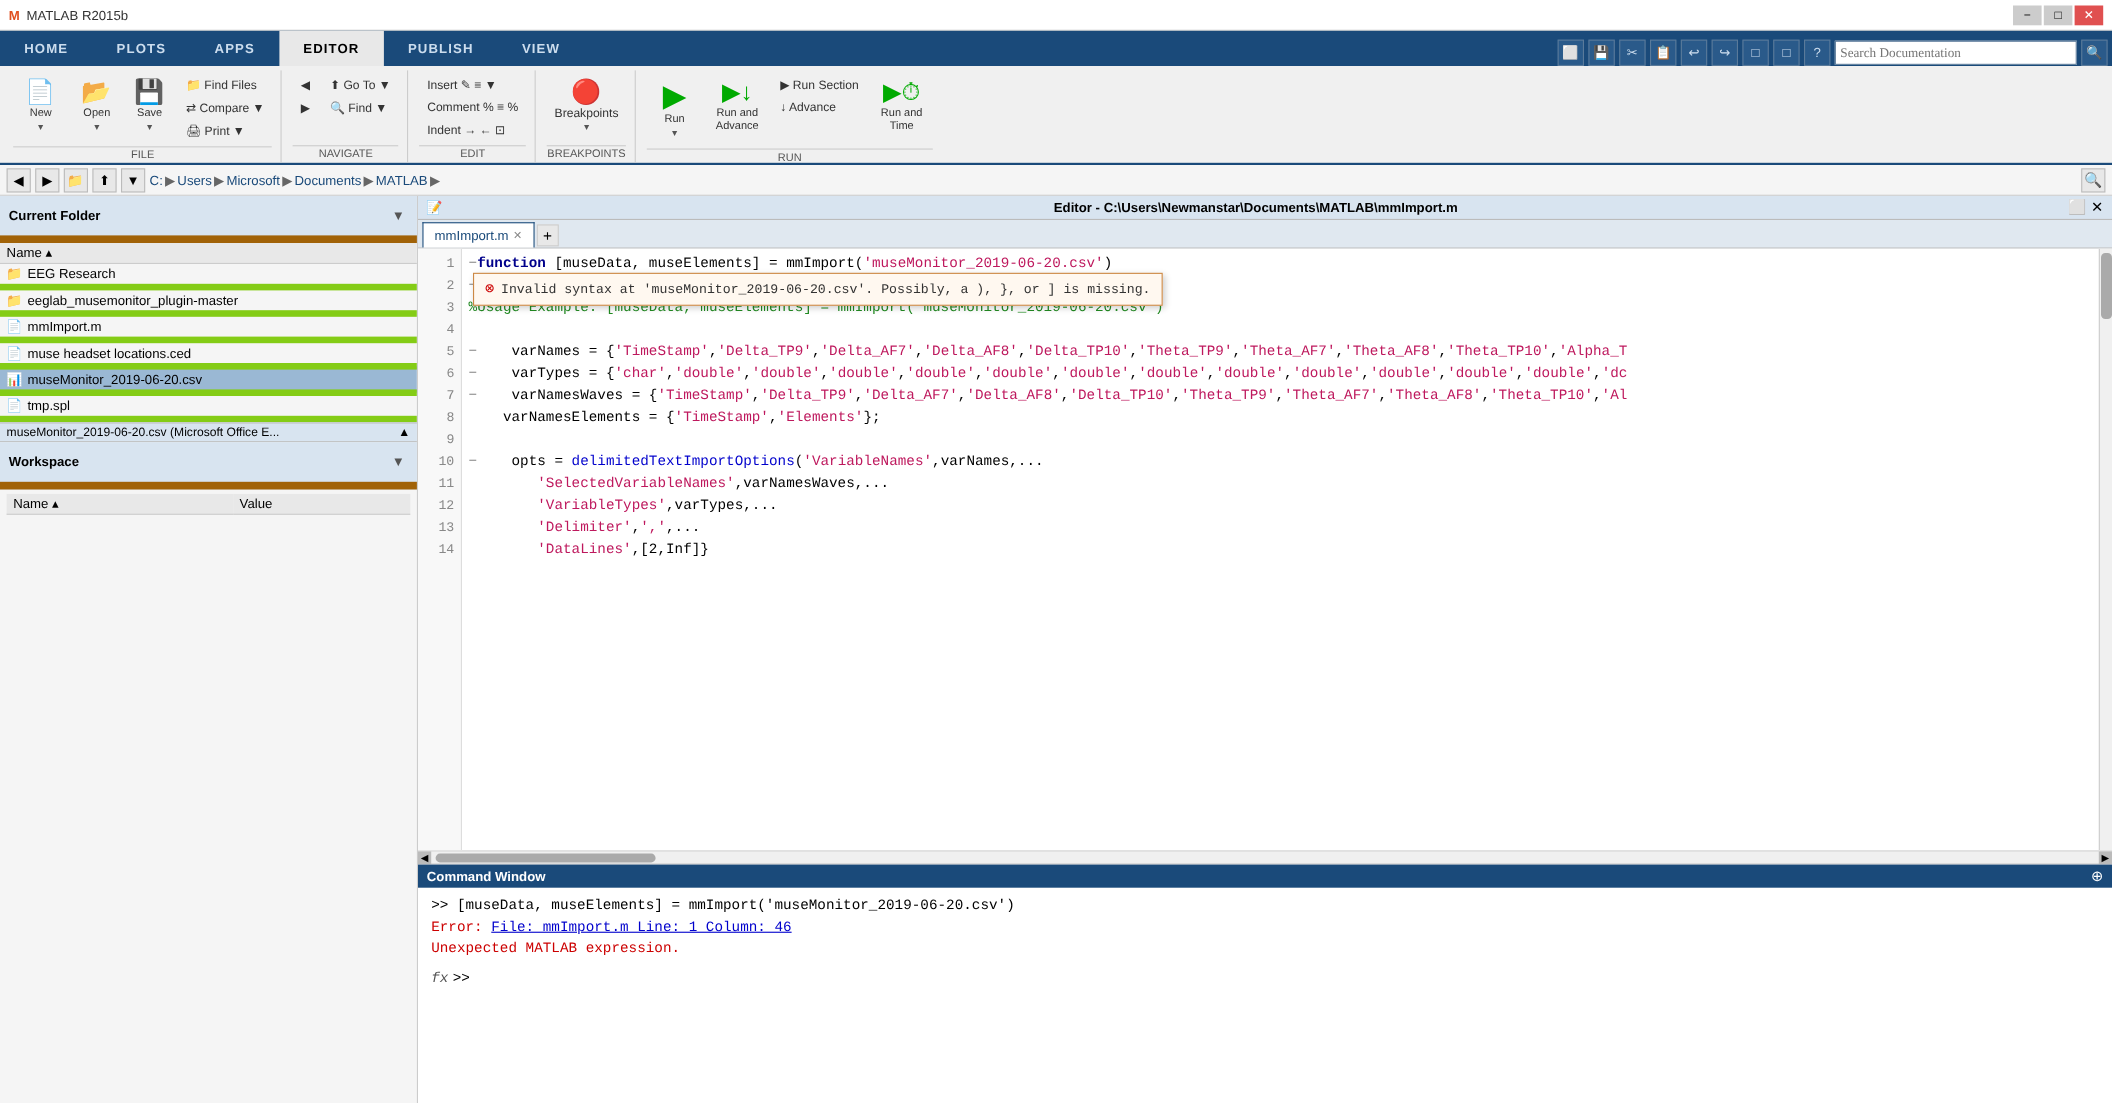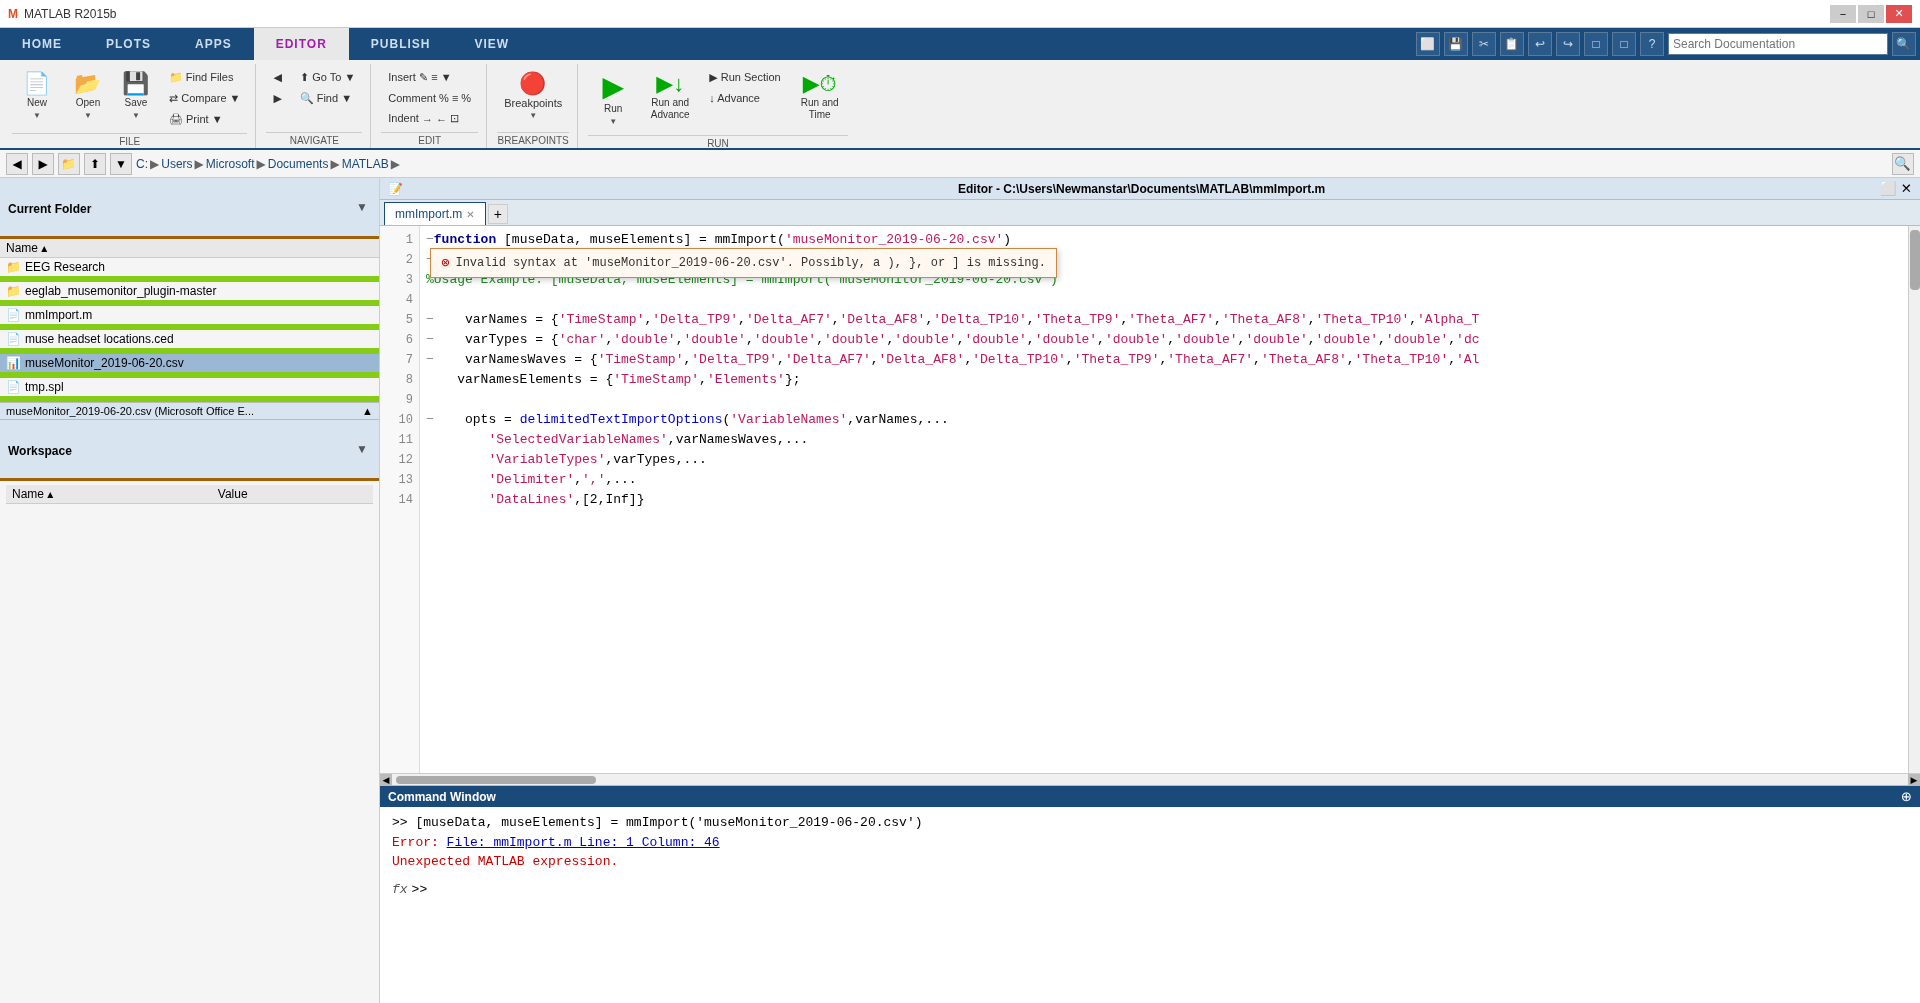--- a/index.html
+++ b/index.html
@@ -17,35 +17,36 @@
     }
     #titlebar .title { font-size: 12px; color: #333; display: flex; align-items: center; gap: 6px; }
     #titlebar .win-controls { display: flex; gap: 2px; }
     #titlebar .win-btn { width: 26px; height: 18px; border: none; background: #ccc; cursor: pointer; font-size: 11px; display: flex; align-items: center; justify-content: center; }
 
     
     #tabbar {
       background: #1a4a7a;
       height: 32px;
       display: flex;
+      align-items: flex-end;
     }
     .main-tab {
       padding: 6px 22px;
       color: #cde;
       font-size: 12px;
       font-weight: bold;
       cursor: pointer;
       letter-spacing: 1px;
       height: 32px;
       display: flex;
       align-items: center;
     }
     .main-tab.active {
       background: #e8e8e8;
-      color: #a21caf;
+      color: #000000;
     }
     #tabbar .right-tools {
       margin-left: auto;
       display: flex;
       align-items: center;
       gap: 4px;
       padding-right: 4px;
     }
     .tool-btn-sm {
       width: 24px; height: 24px;
@@ -55,20 +56,21 @@
       cursor: pointer;
       display: flex; align-items: center; justify-content: center;
       font-size: 12px;
     }
     #search-doc {
       width: 220px; height: 22px;
       border: 1px solid #5a7a9a;
       background: white;
       padding: 0 4px;
       font-size: 12px;
+      font-family: Liberation Serif, serif;
     }
 
     
     #ribbon {
       background: #f0f0f0;
       border-bottom: 2px solid #1a4a7a;
       display: flex;
       flex-direction: column;
     }
     .ribbon-row {
@@ -187,27 +189,27 @@
     }
 
     #current-folder {
       flex: 0 0 auto;
       display: flex;
       flex-direction: column;
       border-bottom: 1px solid #bbb;
     }
     .panel-header {
       background: #d8e4f0;
-      padding: 20px 8px;
+      padding: 9px 8px;
       font-size: 12px;
       font-weight: bold;
       display: flex;
-      align-items: flex-end;
+      align-items: center;
       justify-content: space-between;
-      border-bottom: 3px solid #a16207;
+      border-bottom: 7px solid #a16207;
     }
     .panel-header-btn {
       width: 18px; height: 18px;
       border: none; background: transparent; cursor: pointer;
       font-size: 12px; color: #555;
     }
     .folder-table {
       width: 100%;
       border-collapse: collapse;
       font-size: 12px;

